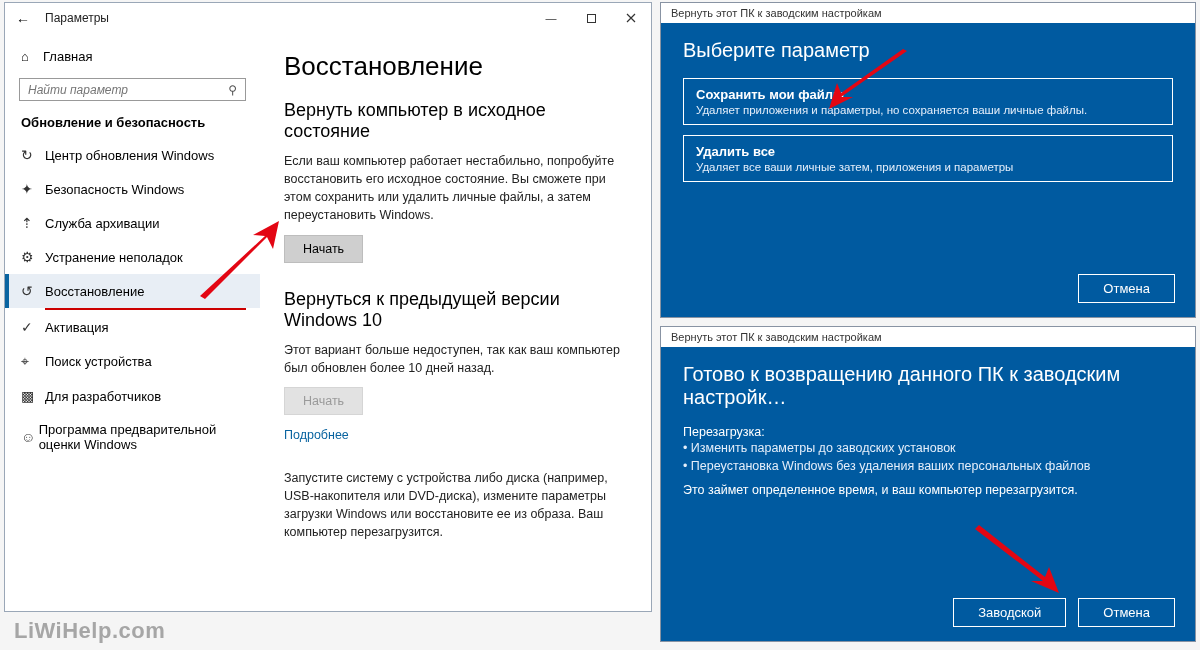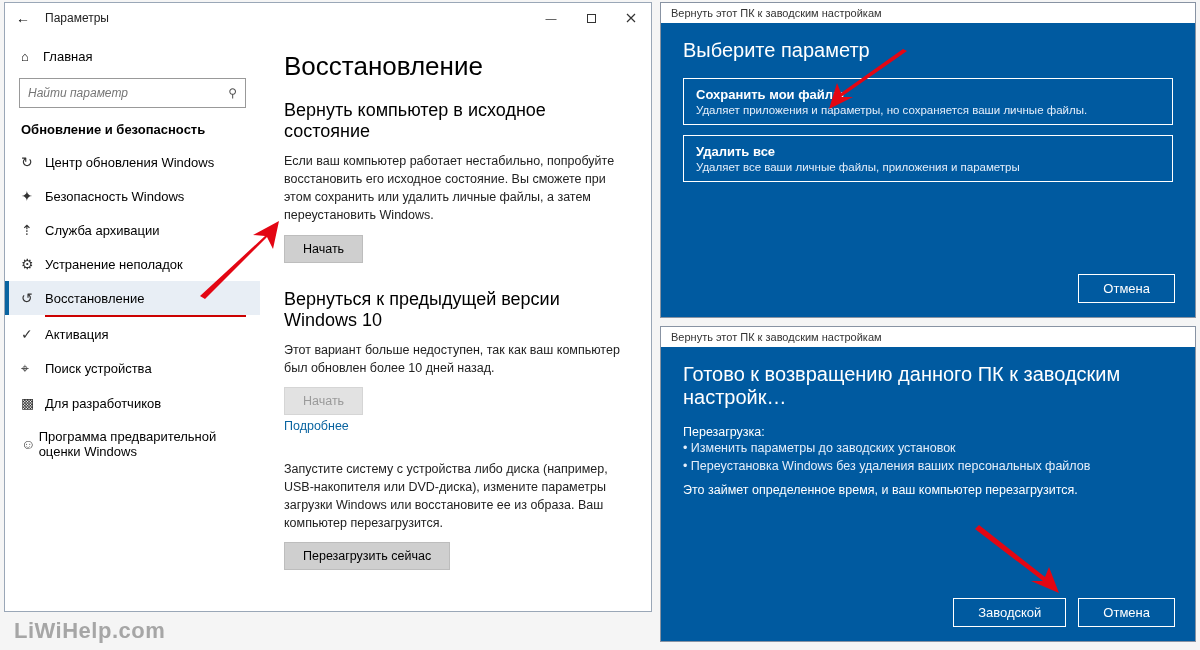--- a/index.html
+++ b/index.html
@@ -18,39 +18,39 @@
   .winctrl div { width: 40px; height: 30px; display: flex; align-items: center; justify-content: center; font-size: 11px; color: #333; cursor: pointer; }
   .winctrl .sq { border: 1px solid #333; width: 9px; height: 9px; }
   .winctrl .x svg { width: 10px; height: 10px; }
 
   .settings-body { display: flex; height: calc(100% - 30px); }
   .sidebar { width: 255px; padding: 8px 0 0 0; }
   .home { display: flex; align-items: center; padding: 8px 16px; font-size: 13px; cursor: pointer; }
   .home .ic { width: 22px; }
   .search-wrap { padding: 6px 14px 10px 14px; }
   .search {
-    width: 100%; height: 30px; border: 1px solid #999; background: #fff;
+    width: 100%; height: 23px; border: 1px solid #999; background: #fff;
     display: flex; align-items: center; padding: 0 8px;
   }
   .search input { border: none; outline: none; flex: 1; font-size: 12px; font-style: italic; color: #666; background: transparent; }
   .search .mag { color: #555; font-size: 12px; }
   .section-label { font-size: 13px; font-weight: 600; padding: 4px 16px 8px 16px; }
   .nav-item { display: flex; align-items: center; padding: 9px 16px; font-size: 13px; cursor: pointer; }
   .nav-item .ic { width: 24px; font-size: 14px; color: #333; }
   .nav-item.active { background: #e8eef5; position: relative; }
   .nav-item.active::before { content: ""; position: absolute; left: 0; top: 0; bottom: 0; width: 4px; background: #0a64a0; }
   .underline { border-bottom: 2px solid #c00; margin: 0 14px 0 40px; height: 1px; }
 
   .content { flex: 1; padding: 18px 24px 10px 24px; overflow: hidden; }
   .content h1 { font-size: 26px; font-weight: 400; margin-bottom: 18px; }
   .content h2 { font-size: 18px; font-weight: 400; margin: 4px 0 10px 0; }
   .content p { font-size: 12.5px; color: #222; line-height: 1.45; margin-bottom: 10px; }
   .btn { display: inline-block; background: #cfcfcf; border: 1px solid #bdbdbd; padding: 6px 18px; font-size: 12.5px; cursor: pointer; }
   .btn.disabled { background: #e2e2e2; color: #9a9a9a; border-color: #d5d5d5; cursor: default; }
-  .link { color: #0a64a0; font-size: 12.5px; cursor: pointer; display: inline-block; margin-top: 4px; text-align: right; }
+  .link { color: #0a64a0; font-size: 12.5px; cursor: pointer; display: inline-block; margin-top: 13px; text-align: right; }
   .block { margin-bottom: 26px; }
 
   
   .red-arrow { position: absolute; pointer-events: none; }
   .red-arrow svg path { fill: #e30613; }
 
   
   .dlg {
     position: absolute; background: #4d7c0f; border: 1px solid #8893a3;
   }
@@ -158,21 +158,20 @@
 
         <div class="block">
           <h2>Вернуться к предыдущей версии Windows 10</h2>
           <p>Этот вариант больше недоступен, так как ваш компьютер был обновлен более 10 дней назад.</p>
           <span class="btn disabled">Начать</span><br>
           <span class="link">Подробнее</span>
         </div>
 
         <div class="block">
           <p>Запустите систему с устройства либо диска (например, USB-накопителя или DVD-диска), измените параметры загрузки Windows или восстановите ее из образа. Ваш компьютер перезагрузится.</p>
-          <span class="btn">Перезагрузить сейчас</span>
         </div>
       </div>
     </div>
 
     <div class="red-arrow" style="left:190px; top:218px; width:90px; height:80px;">
       <svg viewBox="0 0 90 80">
           <path d="M5 75 L70 15 L58 14 L84 0 L78 28 L72 16 L10 78 Z"></path>
         </svg>
     </div>
   </div>
@@ -180,21 +179,21 @@
   <div class="dlg" style="left:660px; top:2px; width:536px; height:316px;">
     <div class="dlg-title">Вернуть этот ПК к заводским настройкам</div>
     <div class="dlg-blue">
       <h3>Выберите параметр</h3>
       <div class="opt">
         <div class="o-title">Сохранить мои файлы</div>
         <div class="o-desc">Удаляет приложения и параметры, но сохраняется ваши личные файлы.</div>
       </div>
       <div class="opt">
         <div class="o-title">Удалить все</div>
-        <div class="o-desc">Удаляет все ваши личные файлы, приложения и параметры</div>
+        <div class="o-desc">Удаляет все ваши личные затем, приложения и параметры</div>
       </div>
       <div class="dlg-footer">
         <div class="dlg-btn">Отмена</div>
       </div>
       <div class="red-arrow" style="position:absolute; left:168px; top:26px; width:80px; height:60px;">
         <svg viewBox="0 0 80 60">
             <path d="M78 2 L12 48 L24 48 L0 60 L8 34 L12 44 L74 0 Z"></path>
           </svg>
       </div>
     </div>

